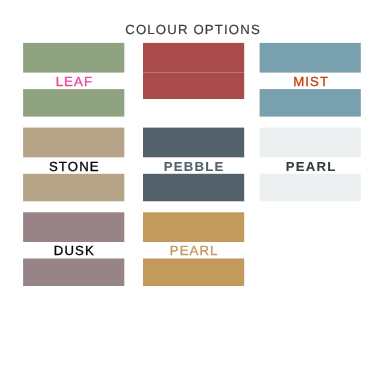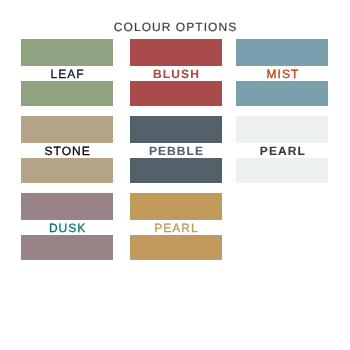--- a/index.html
+++ b/index.html
@@ -40,26 +40,25 @@
 </style>
 </head>
 <body style="background: rgb(255, 255, 255);">
 
 <div class="page">
   <div class="title">COLOUR OPTIONS</div>
   <div class="grid">
     <div class="row">
       <div class="sw c0">
         <div class="bar bar-top" style="background: rgb(143, 163, 129);"></div>
-        <div class="lab" style="color: #0f172a;">LEAF</div>
+        <div class="lab" style="color: #ec4899;">LEAF</div>
         <div class="bar bar-bot" style="background: rgb(143, 163, 129);"></div>
       </div>
       <div class="sw c1">
         <div class="bar bar-top" style="background: rgb(169, 74, 75);"></div>
-        <div class="lab em" style="color: rgb(169, 74, 75);">BLUSH</div>
         <div class="bar bar-bot" style="background: rgb(169, 74, 75);"></div>
       </div>
       <div class="sw c2">
         <div class="bar bar-top" style="background: rgb(121, 160, 173);"></div>
         <div class="lab" style="color: #c2410c;">MIST</div>
         <div class="bar bar-bot" style="background: rgb(121, 160, 173);"></div>
       </div>
     </div>
     <div class="row">
       <div class="sw c0">
@@ -74,21 +73,21 @@
       </div>
       <div class="sw c2">
         <div class="bar bar-top" style="background: rgb(237, 240, 241);"></div>
         <div class="lab em" style="color: rgb(51, 59, 63);">PEARL</div>
         <div class="bar bar-bot" style="background: rgb(237, 240, 241);"></div>
       </div>
     </div>
     <div class="row">
       <div class="sw c0">
         <div class="bar bar-top" style="background: rgb(152, 131, 134);"></div>
-        <div class="lab" style="color: #0f766e;">DUSK</div>
+        <div class="lab" style="color: #000000;">DUSK</div>
         <div class="bar bar-bot" style="background: rgb(152, 131, 134);"></div>
       </div>
       <div class="sw c1">
         <div class="bar bar-top" style="background: rgb(194, 154, 92);"></div>
         <div class="lab" style="color: rgb(194, 154, 92);">PEARL</div>
         <div class="bar bar-bot" style="background: rgb(194, 154, 92);"></div>
       </div>
     </div>
   </div>
 </div>

